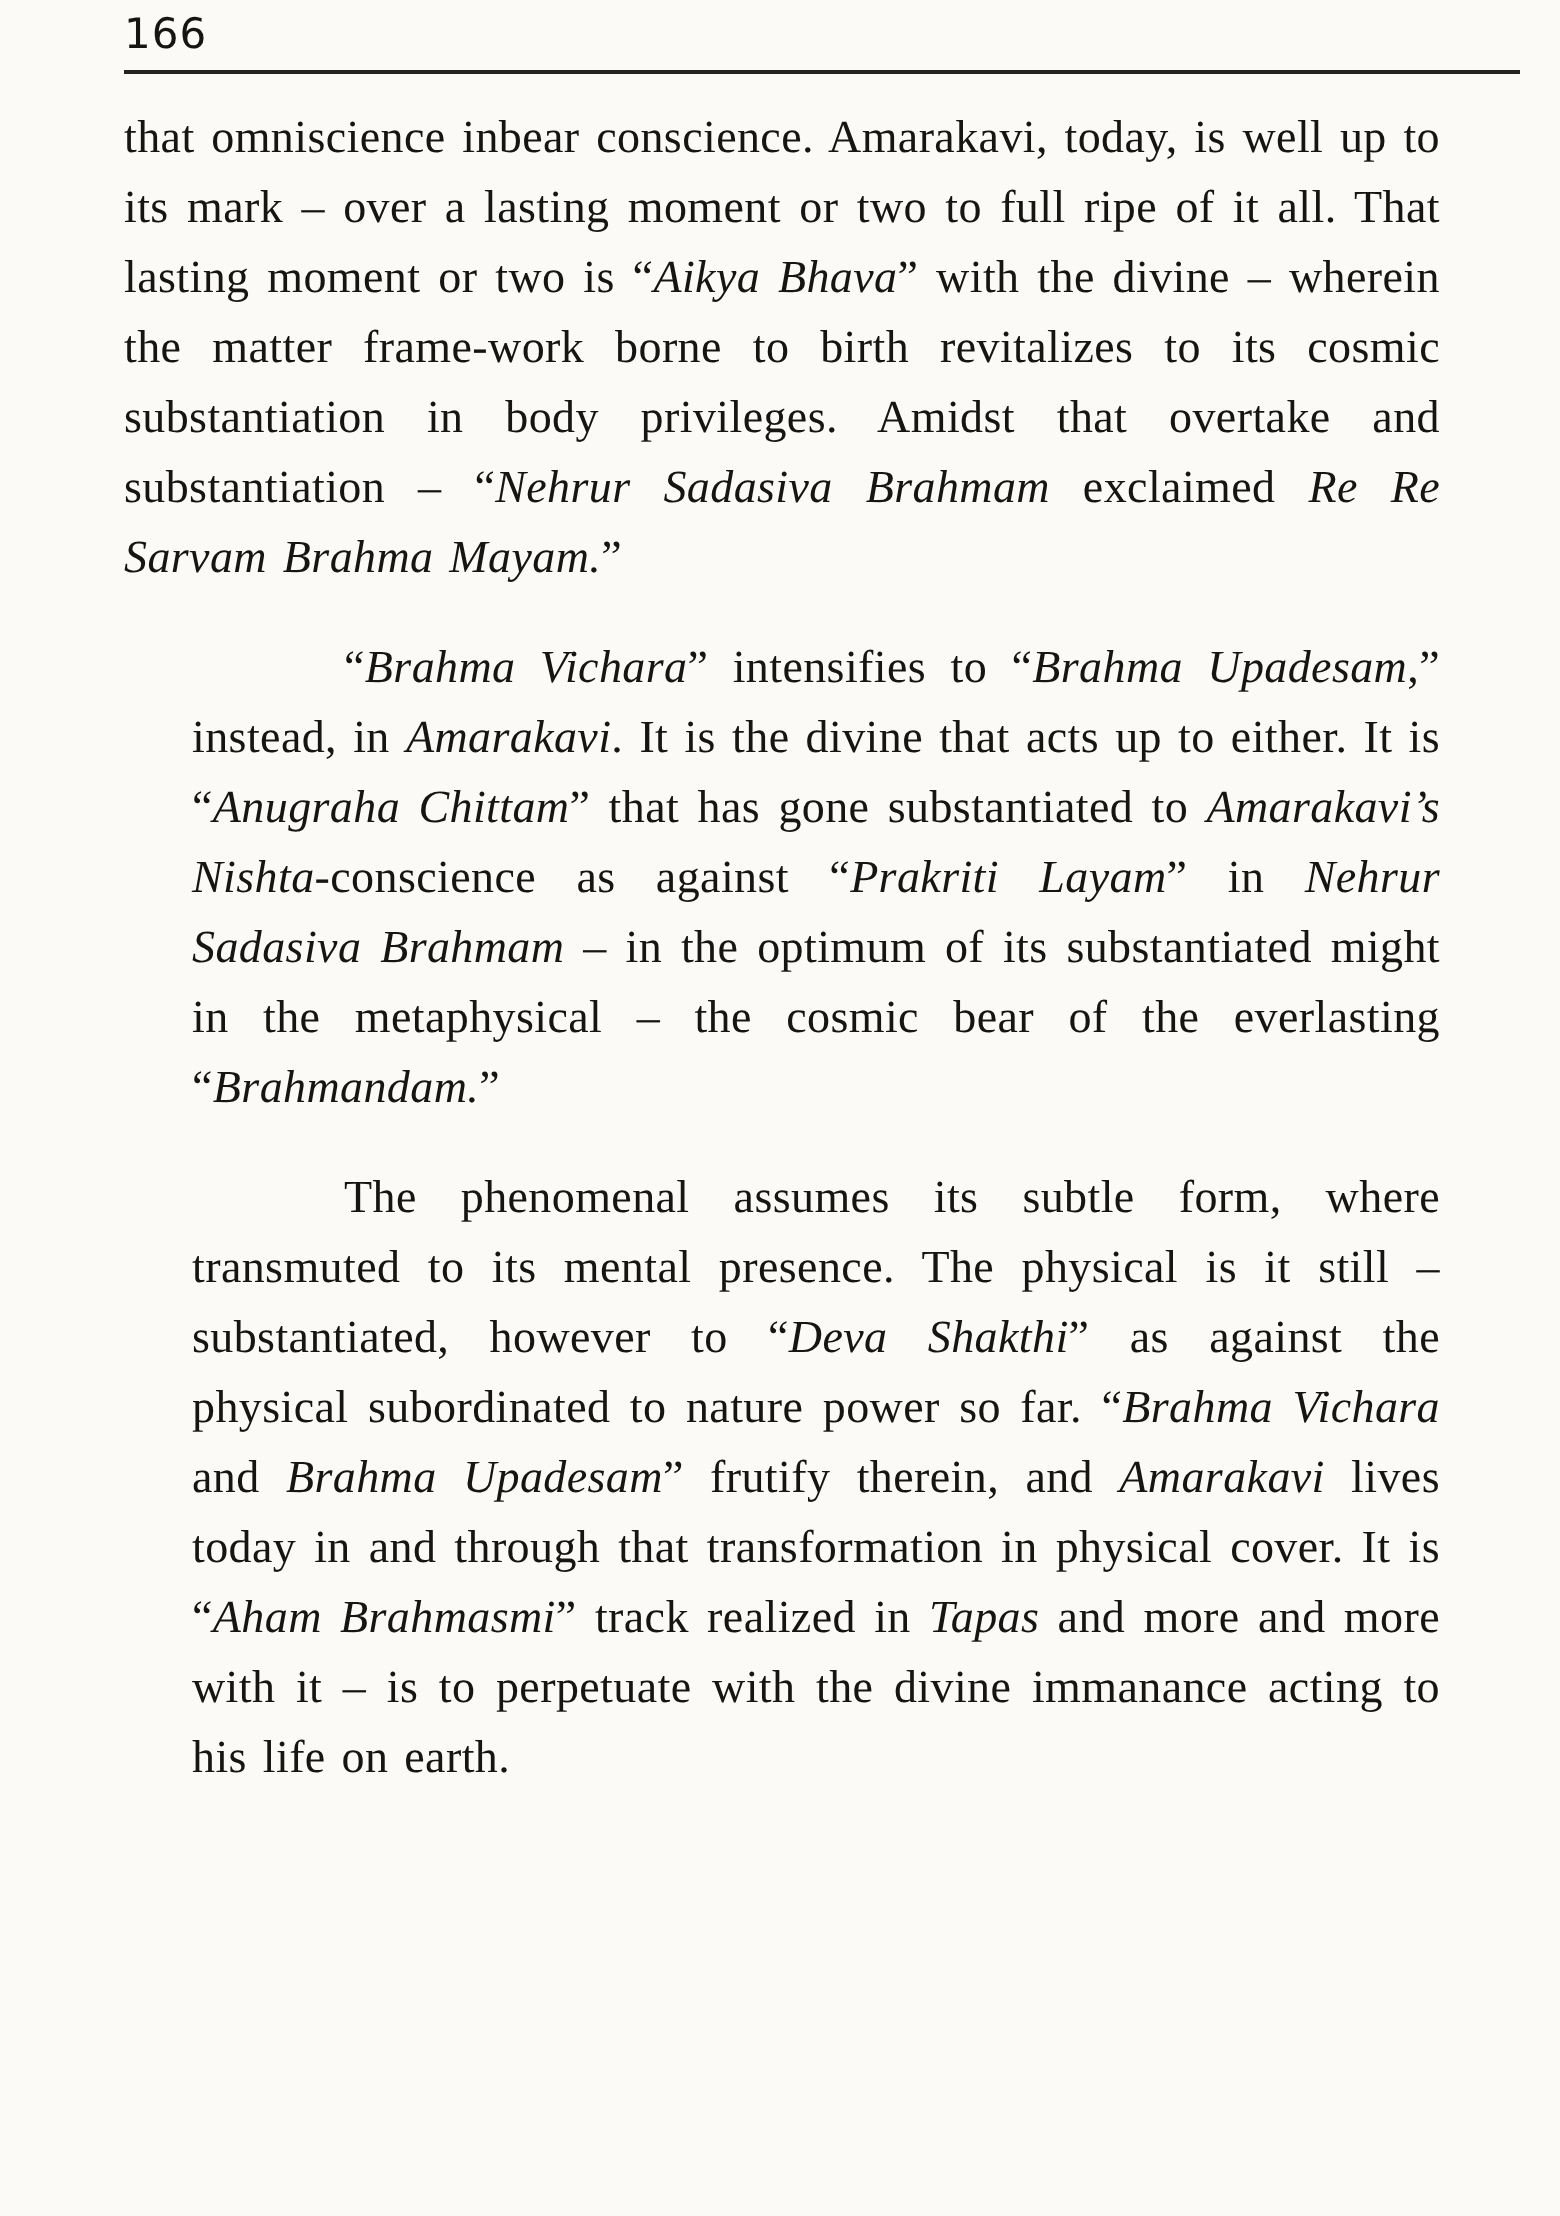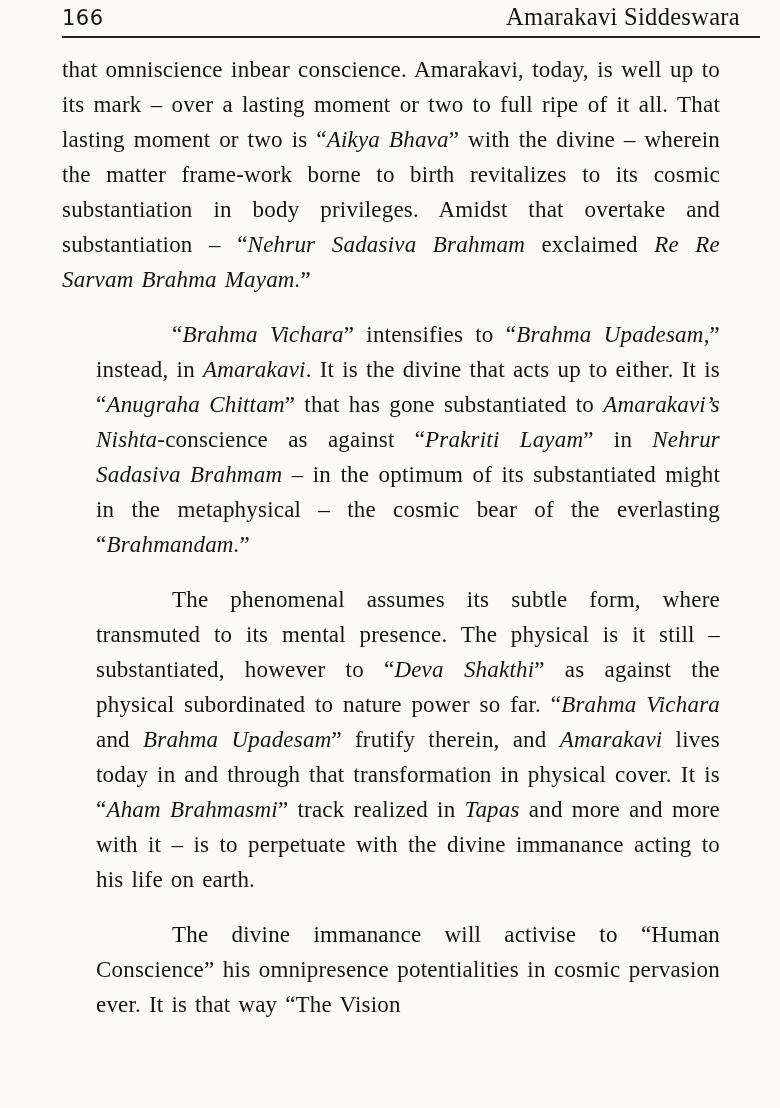--- a/index.html
+++ b/index.html
@@ -50,21 +50,19 @@
   .page-body p:first-child { margin-top: 13px; }
   .page-body p.indent { text-indent: 76px; margin-left: 34px; }
   .page-body i { }
 </style>
 </head>
 <body>
 
 <div class="page">
   <div class="page-header">
     <span class="page-number">166</span>
-    <span class="running-title">Amarakavi Siddeswara</span>
   </div>
   <div class="page-body">
       <p><span>that omniscience inbear conscience.  Amarakavi, today, is well up to its mark  –  over a lasting moment or two to full ripe of it all.  That lasting moment or two is “</span><i>Aikya Bhava</i><span>” with the divine  –  wherein the matter frame-work borne to birth revitalizes to its cosmic substantiation in body privileges.  Amidst that overtake and substantiation  –  “</span><i>Nehrur Sadasiva Brahmam</i><span> exclaimed  </span><i>Re Re Sarvam Brahma Mayam.</i><span>”</span></p>
       <p class="indent"><span>“</span><i>Brahma Vichara</i><span>” intensifies to “</span><i>Brahma Upadesam</i><span>,” instead, in </span><i>Amarakavi</i><span>.  It is the divine that acts up to either.  It is “</span><i>Anugraha Chittam</i><span>” that has gone substantiated to </span><i>Amarakavi’s Nishta-</i><span>conscience as against “</span><i>Prakriti Layam</i><span>” in </span><i>Nehrur Sadasiva Brahmam</i><span>  –  in the optimum of its substantiated might in the metaphysical  –  the cosmic bear of the everlasting “</span><i>Brahmandam.</i><span>”</span></p>
       <p class="indent"><span>The phenomenal assumes its subtle form, where transmuted to its mental presence. The physical is it still – substantiated, however to “</span><i>Deva Shakthi</i><span>” as against the physical subordinated to nature power so far.  “</span><i>Brahma Vichara</i><span> and </span><i>Brahma Upadesam</i><span>” frutify therein, and </span><i>Amarakavi</i><span> lives today in and through that transformation in physical cover.  It is “</span><i>Aham Brahmasmi</i><span>” track realized in </span><i>Tapas</i><span> and more and more with it  –  is to perpetuate with the divine immanance acting to his life on earth.</span></p>
-      <p class="indent"><span>The divine immanance will activise to “Human Conscience” his omnipresence potentialities in cosmic pervasion ever. It is that way “The Vision</span></p>
     </div>
 </div>
 
 </body></html>

